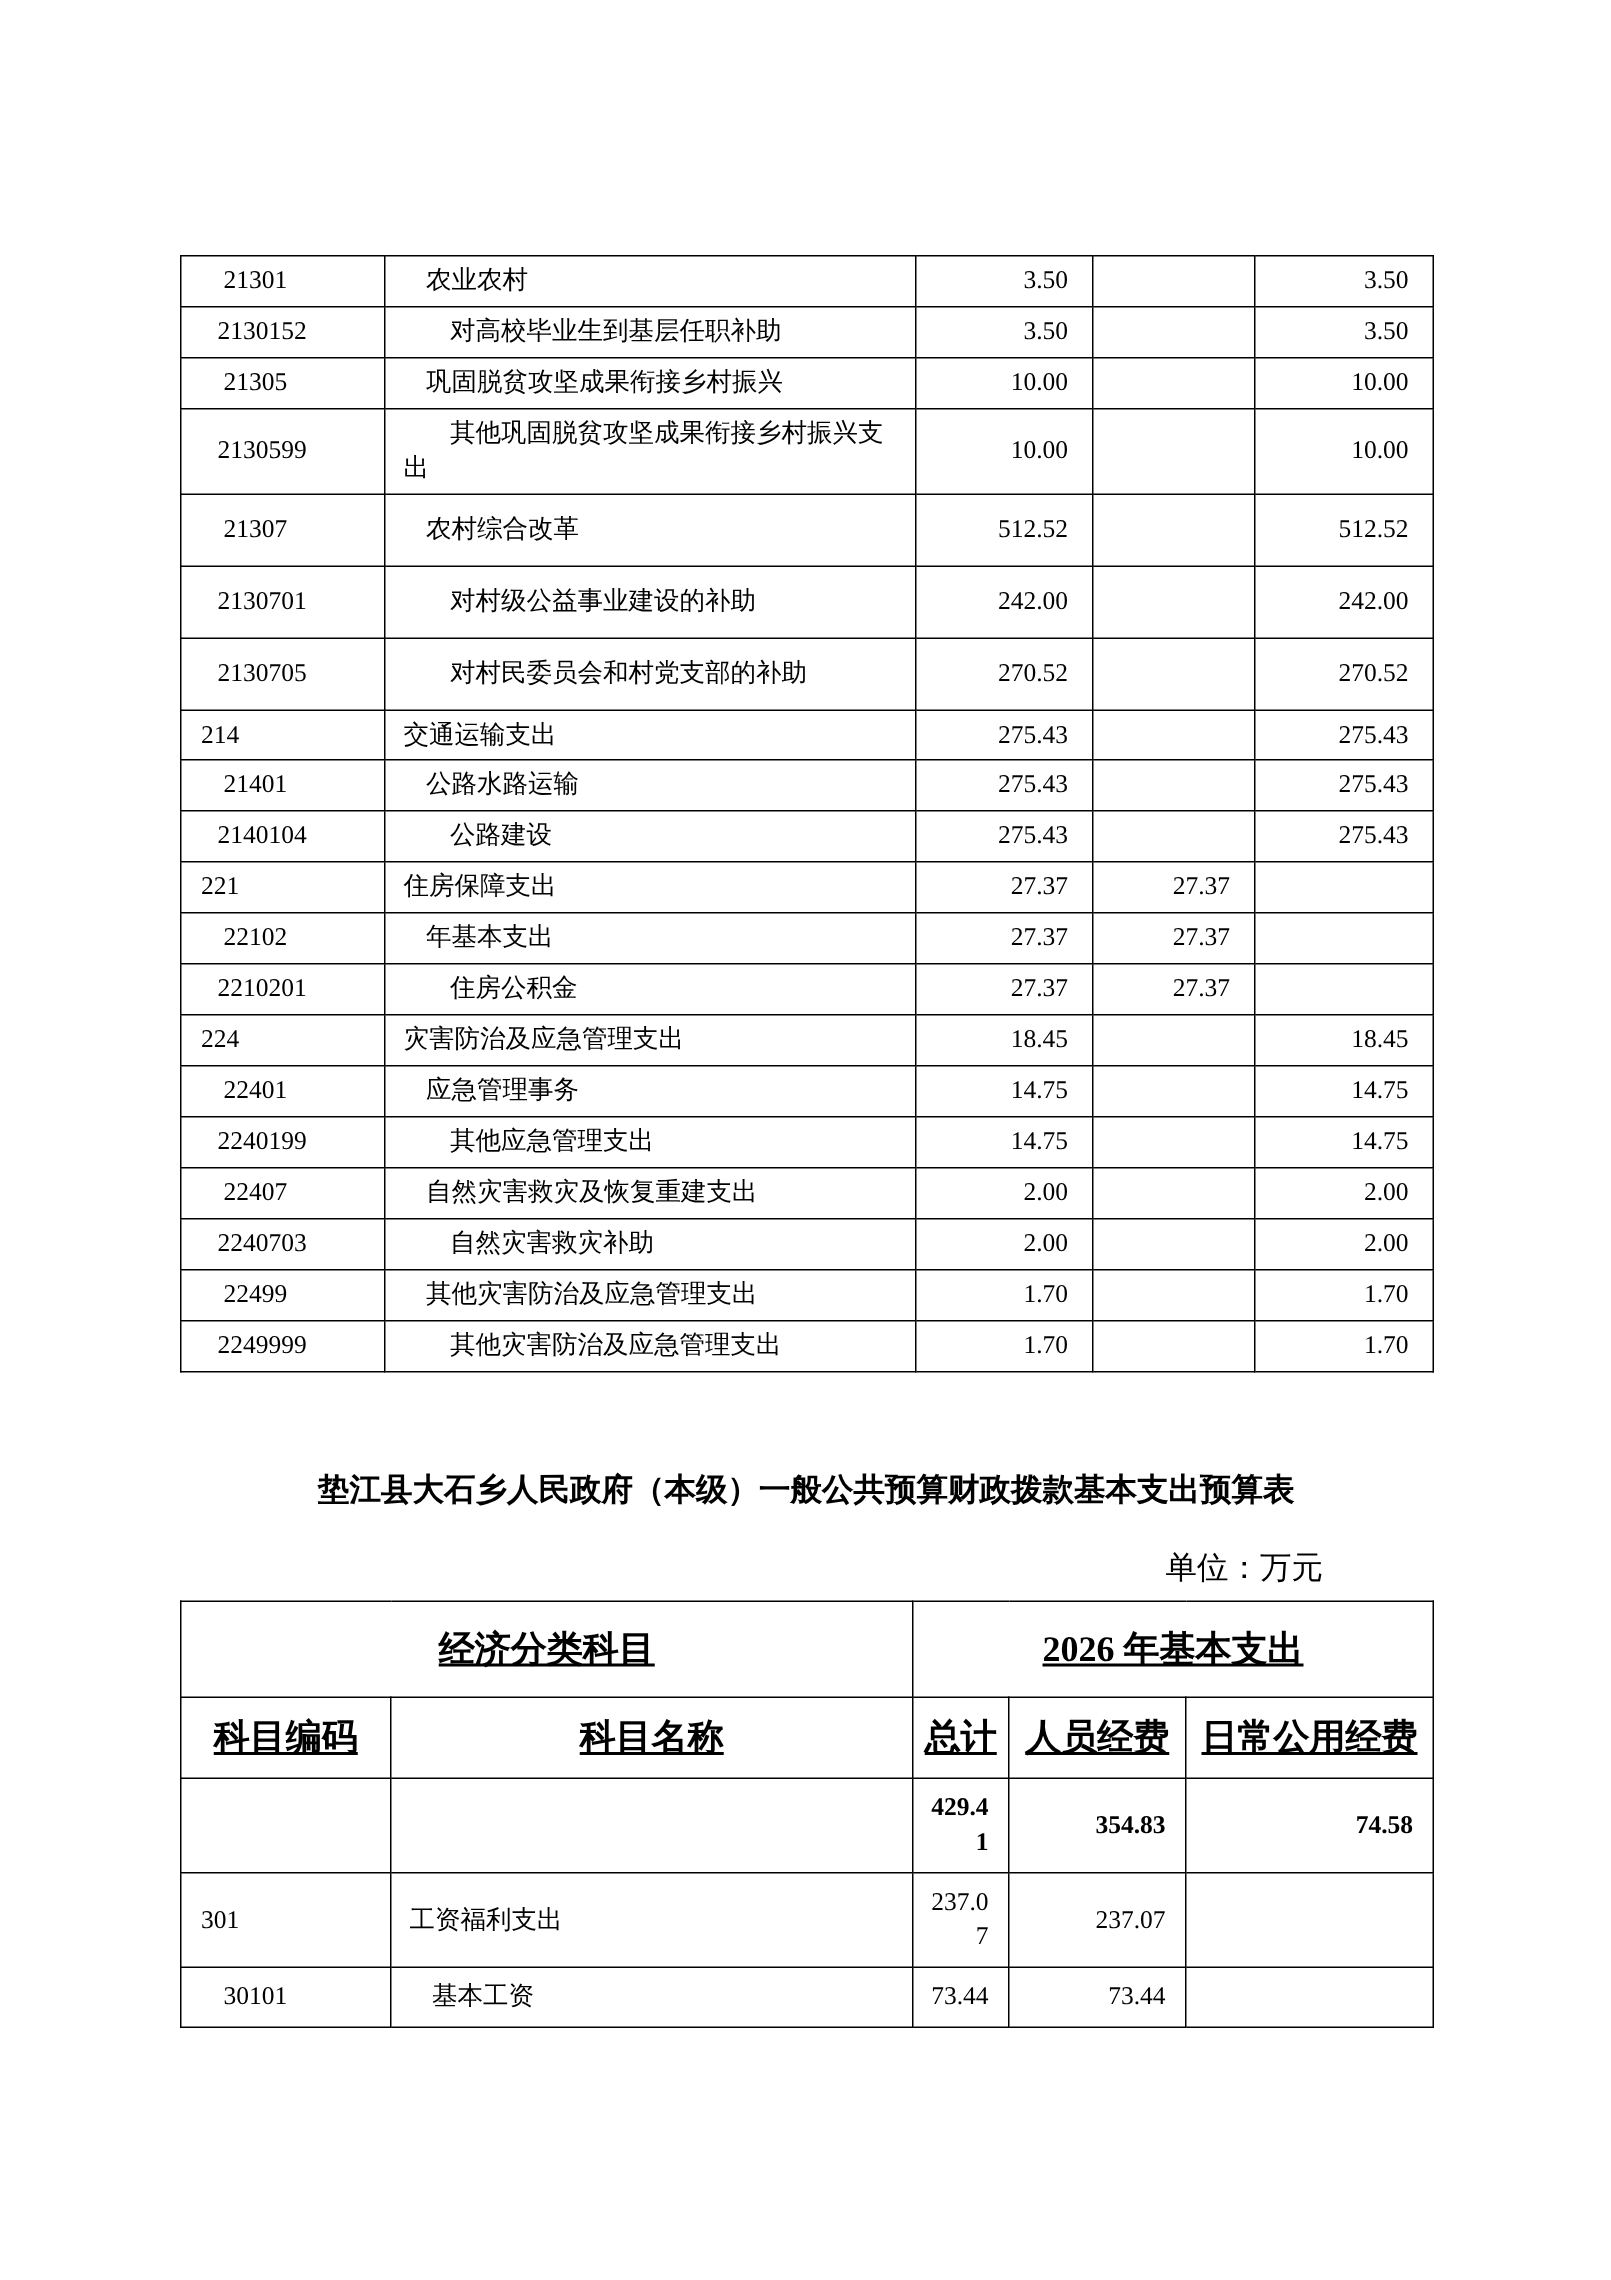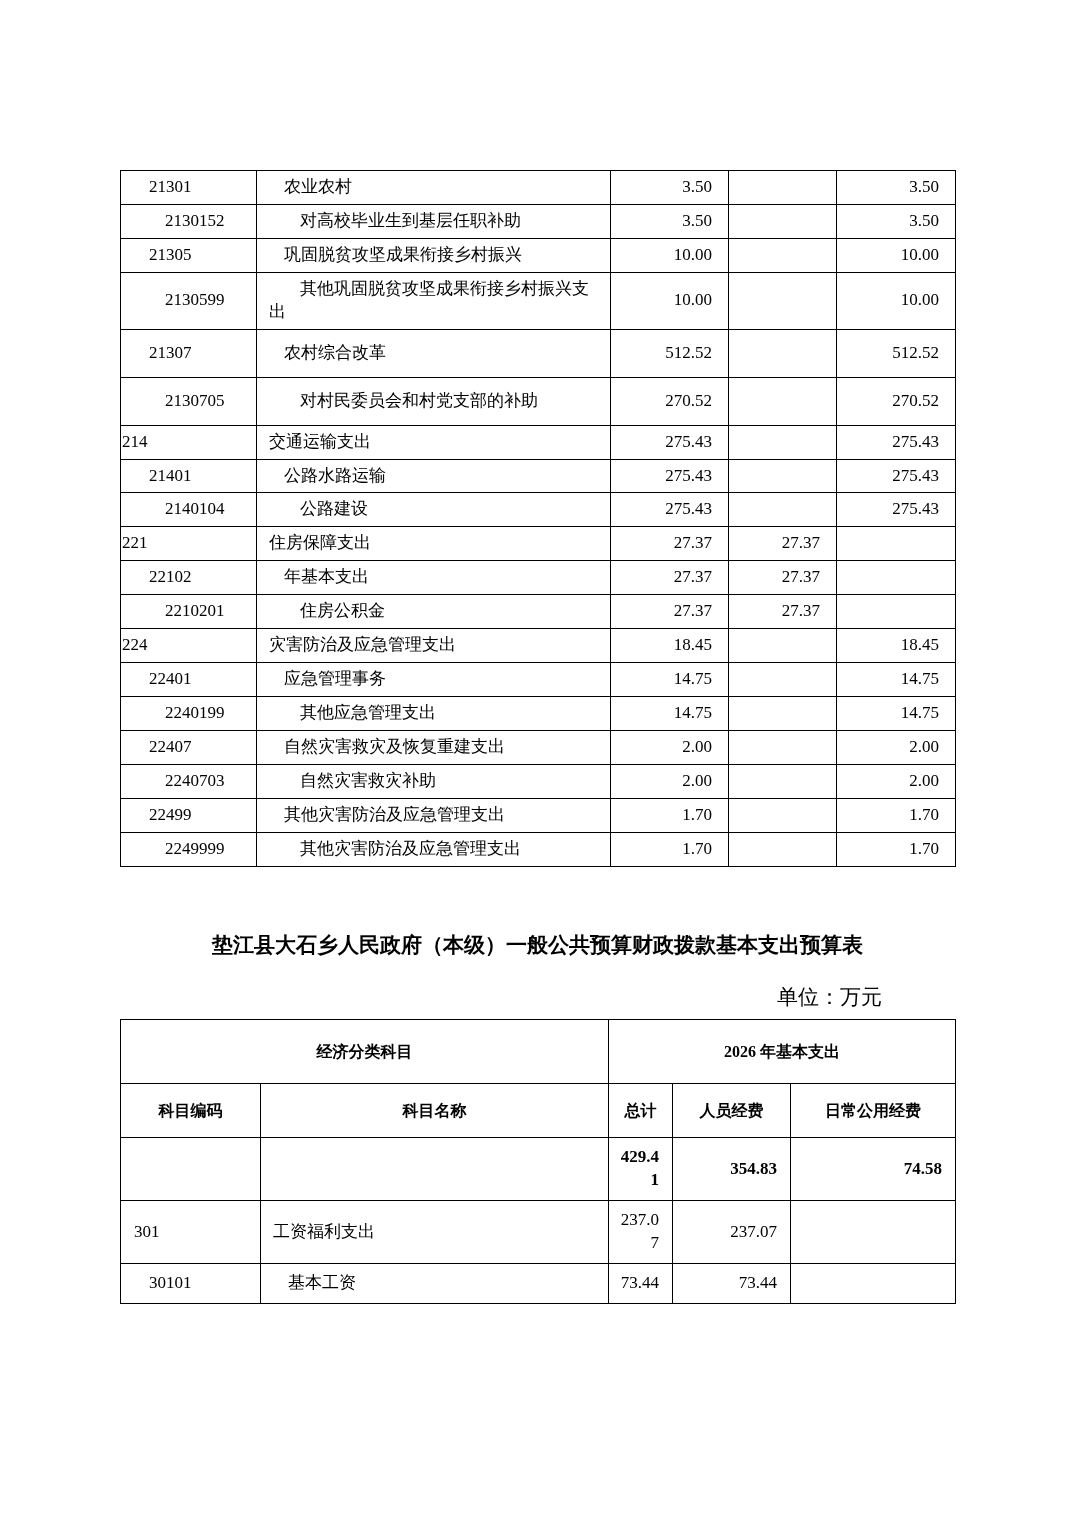--- a/index.html
+++ b/index.html
@@ -8,39 +8,39 @@
     box-sizing:border-box;padding:170px 119px 0 120px;overflow:hidden;
     font-family:"Liberation Serif","DejaVu Serif",serif;
   }
   table{border-collapse:collapse;table-layout:fixed;width:835px;}
   td,th{
     border:1px solid #000;box-sizing:border-box;
     font-size:17px;line-height:1.35;vertical-align:middle;
     padding:5px 6px;word-break:break-word;
   }
   
-  .t1 .code{padding-left:1px;}
+  .t1 .code{padding-left:13px;}
   .t1 .code.lvl1{padding-left:28px;}
-  .t1 .code.lvl2{padding-left:44px;}
+  .t1 .code.lvl2{padding-left:24px;}
   .t1 .name{padding-left:12px;}
   .t1 .name.lvl1{text-indent:15px;}
   .t1 .name.lvl2{text-indent:31px;}
   .num{text-align:right;padding-right:16px;}
   .t1 tr.tall td{padding-top:12px;padding-bottom:12px;}
   
   .doc-title{
     width:835px;margin:62px 0 0 0;text-align:center;
     font-size:21px;font-weight:bold;line-height:1.55;
   }
   .unit-label{
     width:835px;box-sizing:border-box;text-align:right;
     padding-right:73px;font-size:21px;margin:22px 0 8px 0;
   }
   
-  .t2 th{font-weight:bold;text-align:center;font-size:16px;}
+  .t2 th{font-weight:bold;text-align:center;font-size:24px;text-decoration:underline;}
   .t2 th.h1{height:64px;}
   .t2 th.h2{height:54px;margin-top:32px;}
   .t2 td{padding:8px 6px;}
   .t2 .code{padding-left:13px;}
   .t2 .code.lvl1{padding-left:28px;}
   .t2 .name{padding-left:12px;}
   .t2 .name.lvl1{text-indent:15px;}
   .t2 .num{text-align:right;padding-right:13px;}
   .t2 .total-cell{word-break:break-all;margin-left:34px;}
   .t2 tr.bold td{font-weight:bold;}
@@ -93,20 +93,27 @@
         </tr>
 
         <tr class="tall">
           <td class="code lvl1">21307</td>
           <td class="name lvl1">农村综合改革</td>
           <td class="num">512.52</td>
           <td class="num"></td>
           <td class="num">512.52</td>
         </tr>
 
+        <tr class="tall">
+          <td class="code lvl2">2130701</td>
+          <td class="name lvl2">对村级公益事业建设的补助</td>
+          <td class="num">242.00</td>
+          <td class="num"></td>
+          <td class="num">242.00</td>
+        </tr>
 
         <tr class="tall">
           <td class="code lvl2">2130705</td>
           <td class="name lvl2">对村民委员会和村党支部的补助</td>
           <td class="num">270.52</td>
           <td class="num"></td>
           <td class="num">270.52</td>
         </tr>
 
         <tr>

